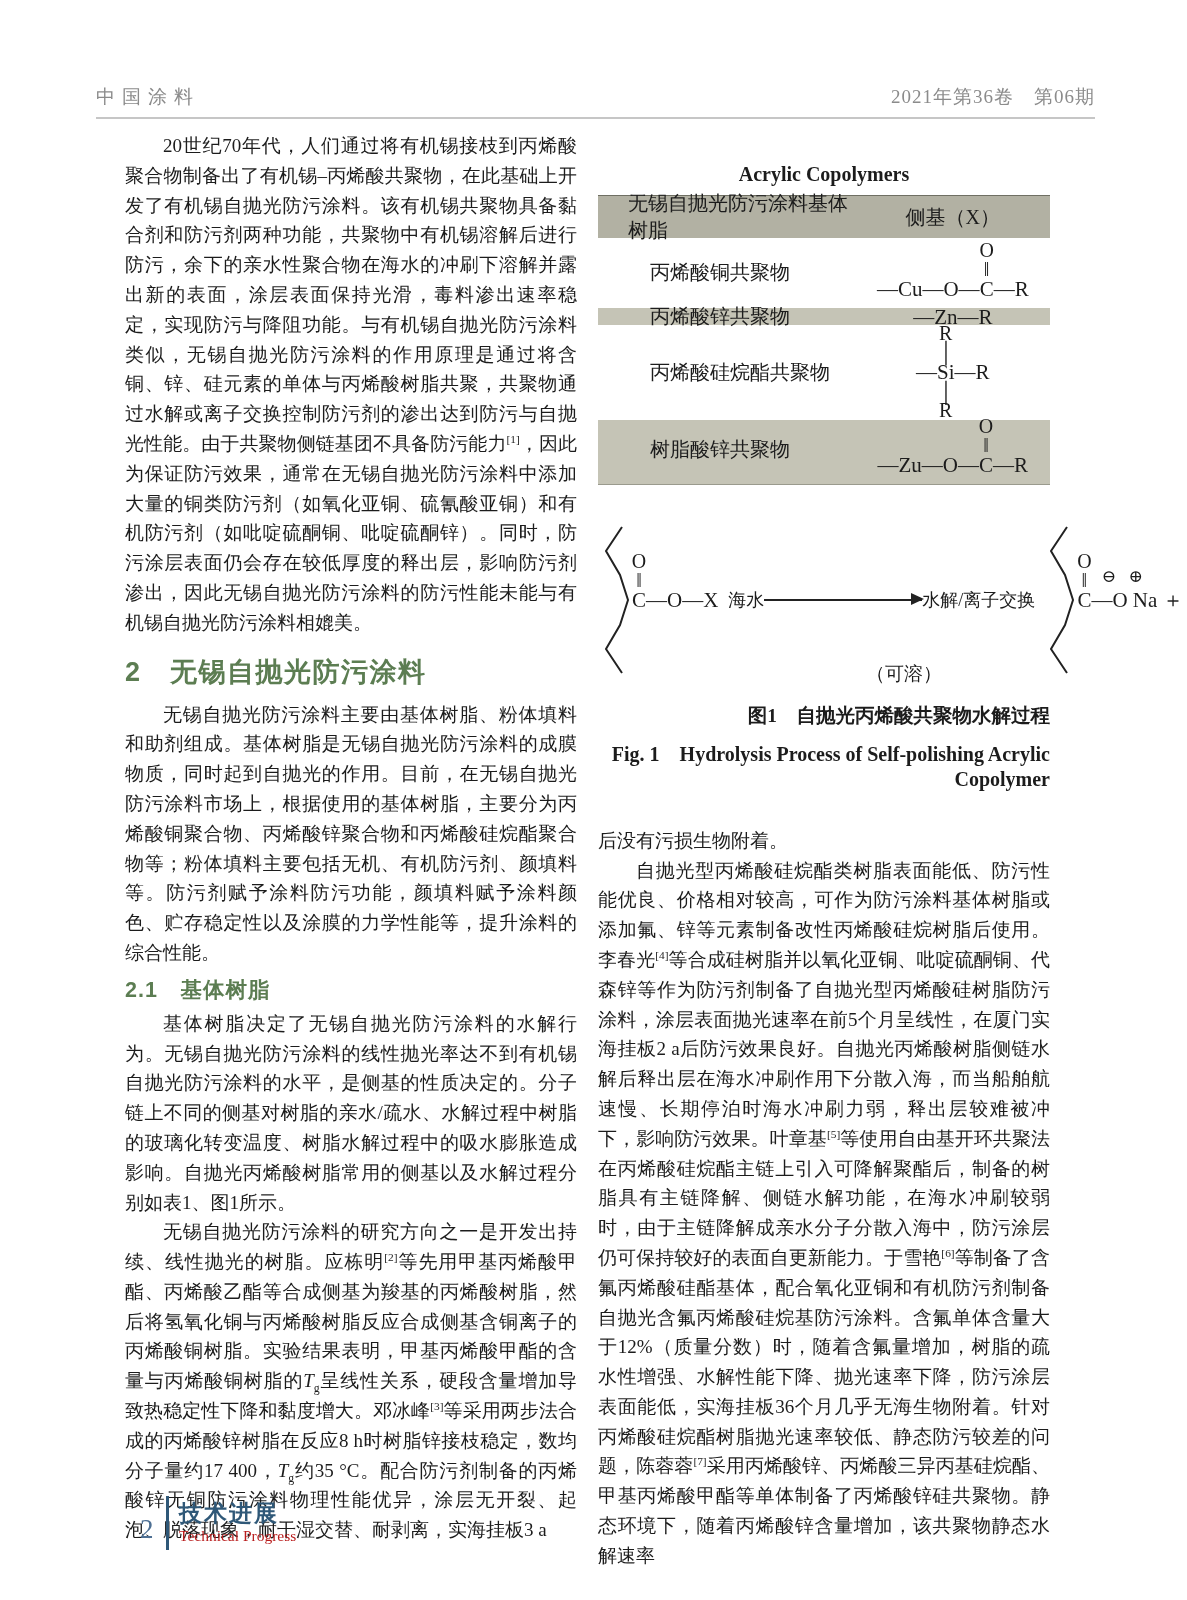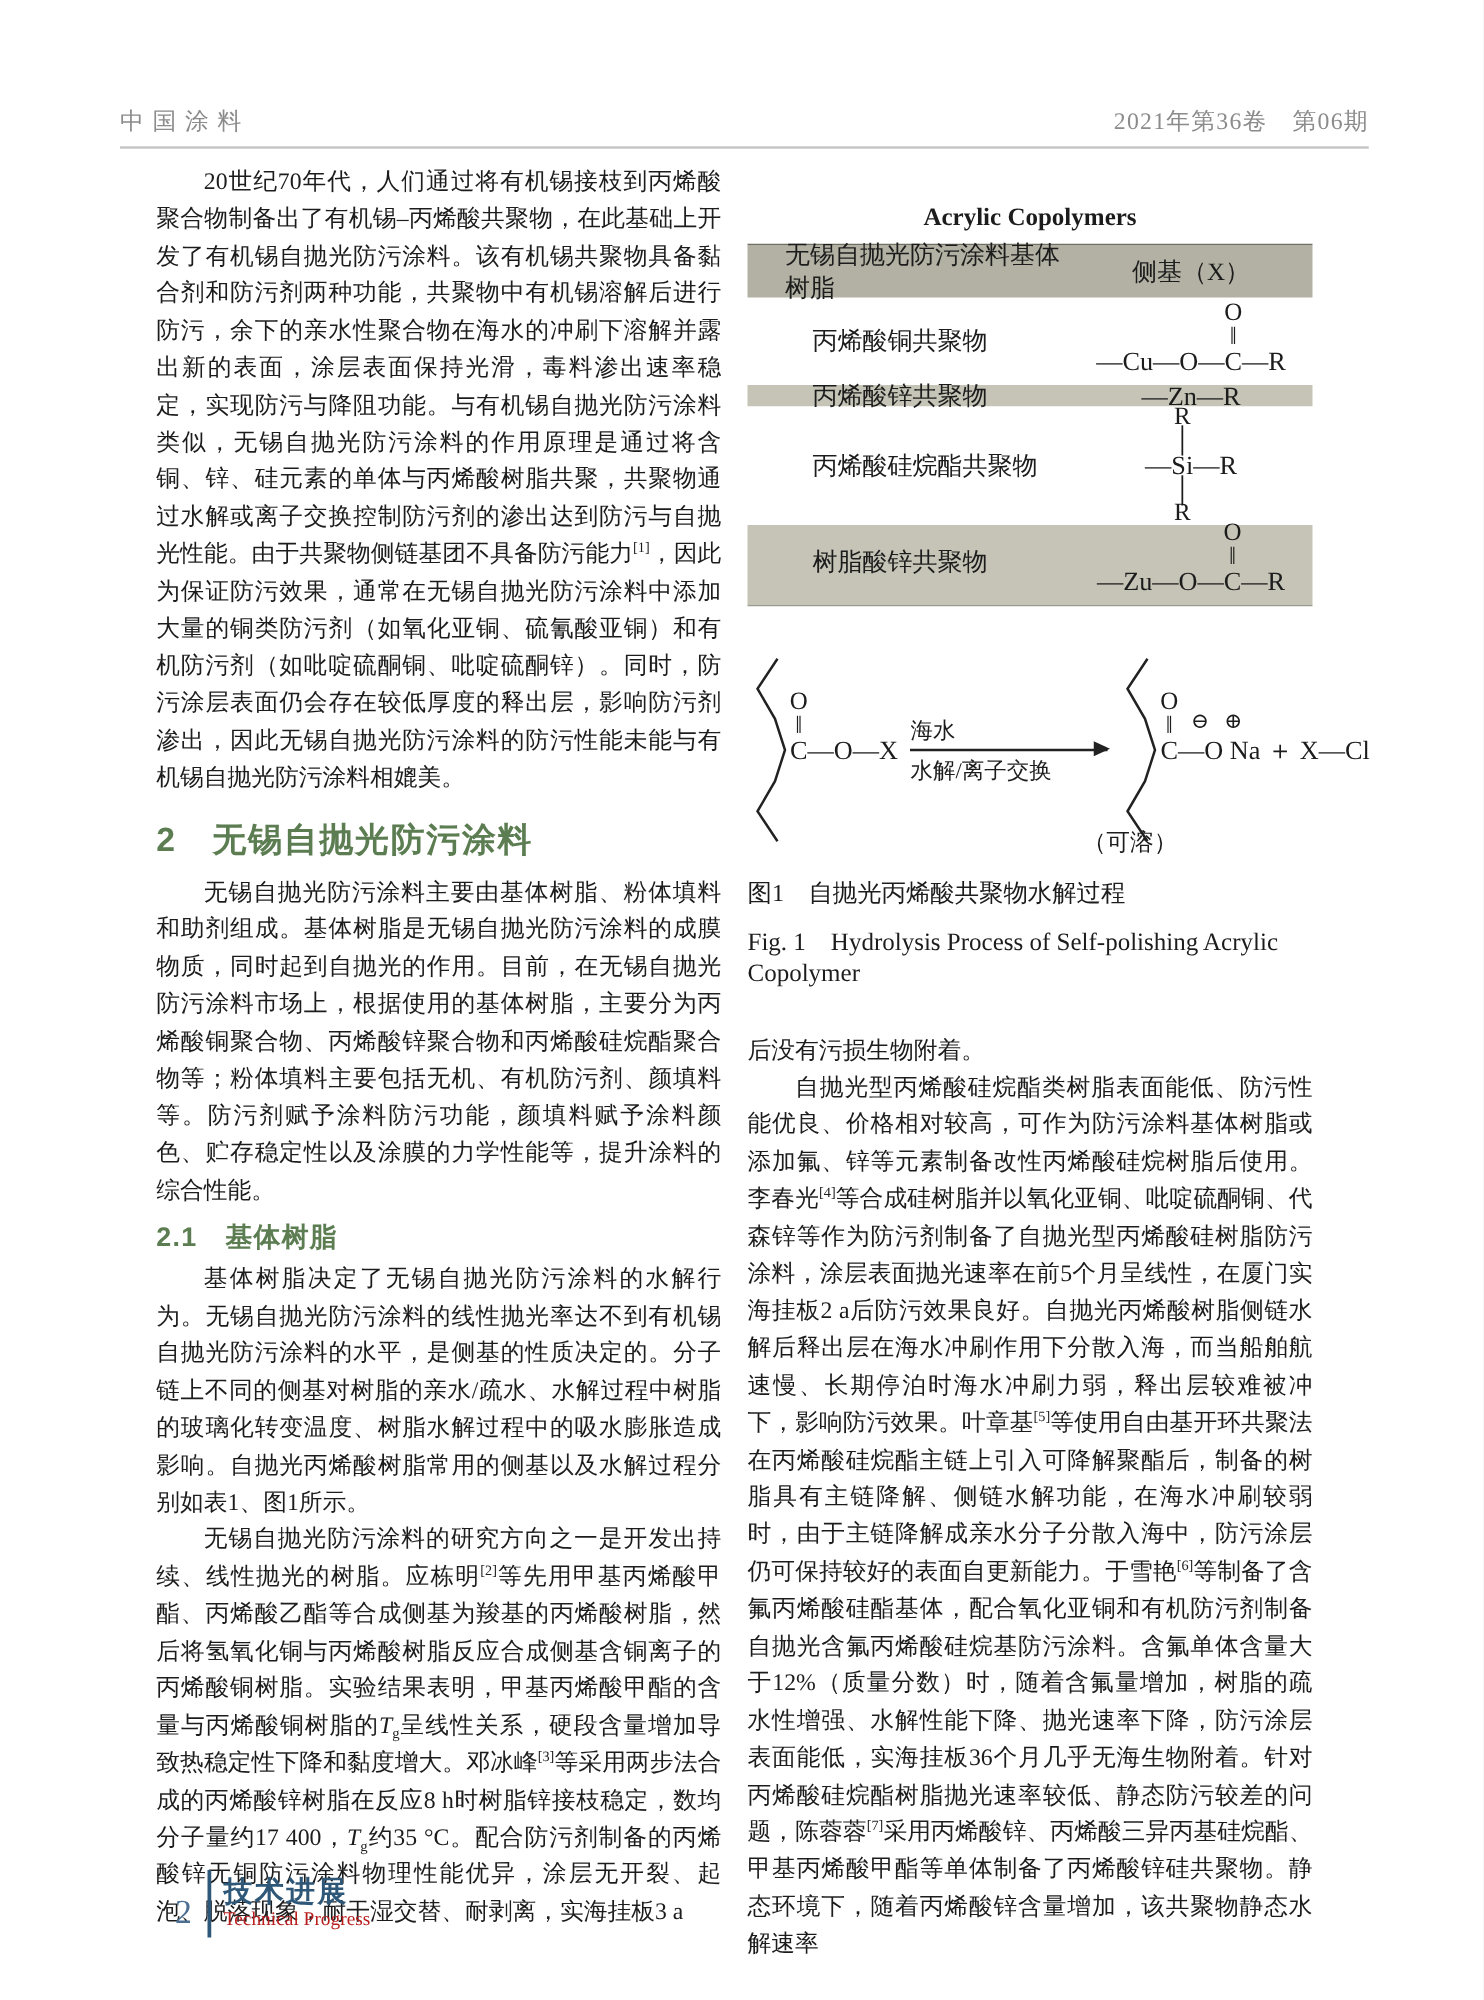--- a/index.html
+++ b/index.html
@@ -64,29 +64,29 @@
   }
   .charges{font-size:0.82em;bottom:calc(100% + 1px);letter-spacing:4px;}
   
   .figure{margin-top:26px;}
   .fig-diagram{
     position:relative;height:178px;display:flex;align-items:center;
     justify-content:flex-start;padding-left:2px;
   }
   .backbone{flex:0 0 auto;}
   .fig-chem{font-size:21px;margin-left:2px;}
-  .rxn-arrow{display:flex;flex-direction:column;margin:0 10px;flex:0 0 auto;}
+  .rxn-arrow{display:flex;flex-direction:row;align-items:center;margin:0 10px;flex:0 0 auto;}
   .arrow-label{font-size:18px;line-height:24px;}
   .arrow-line{position:relative;width:158px;height:2px;background:#222;margin:3px 0;}
   .arrow-line::after{
     content:"";position:absolute;right:-2px;top:-5.5px;
     border-left:13px solid #222;border-top:6px solid transparent;border-bottom:6px solid transparent;
   }
   .soluble{position:absolute;left:268px;bottom:2px;font-size:19px;}
-  .fig-caption{font-weight:400;text-align:left;font-size:19.5px;line-height:25px;margin:14px 0 0 0;}
+  .fig-caption{font-weight:700;text-align:right;font-size:19.5px;line-height:25px;margin:14px 0 0 0;}
   .fig-caption-en{font-size:20px;}
   .rc-text{margin-top:34px;}
   
   .page-footer{position:absolute;left:140px;top:1496px;display:flex;align-items:center;}
   .pf-num{font-size:27px;color:#4d6f93;margin-right:12px;transform:translateY(6px);}
   .pf-bar{width:3.5px;height:54px;background:#2f5878;margin-right:10px;}
   .pf-col{display:flex;flex-direction:column;justify-content:center;}
   .pf-zh{font-family:"Liberation Sans","DejaVu Sans",sans-serif;font-weight:700;
          color:#2f5878;font-size:23px;line-height:26px;letter-spacing:2px;}
   .pf-en{color:#b91c1c;font-size:15.5px;line-height:20px;}

